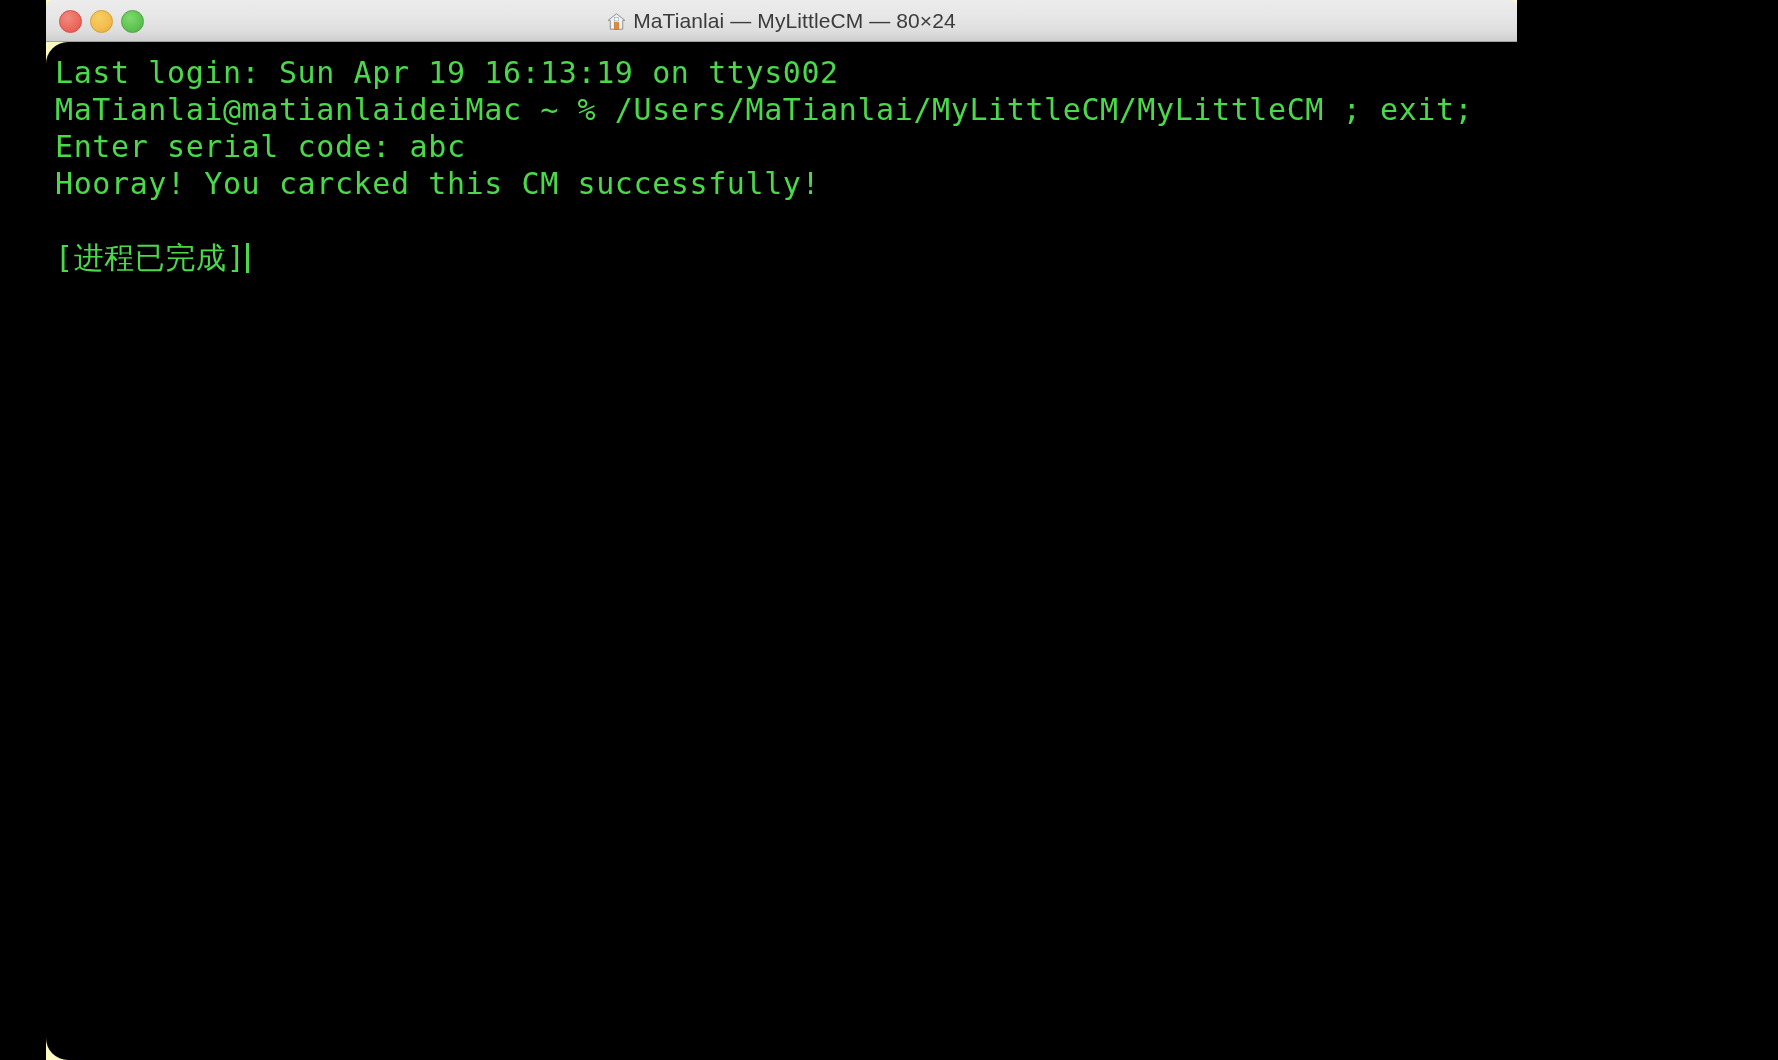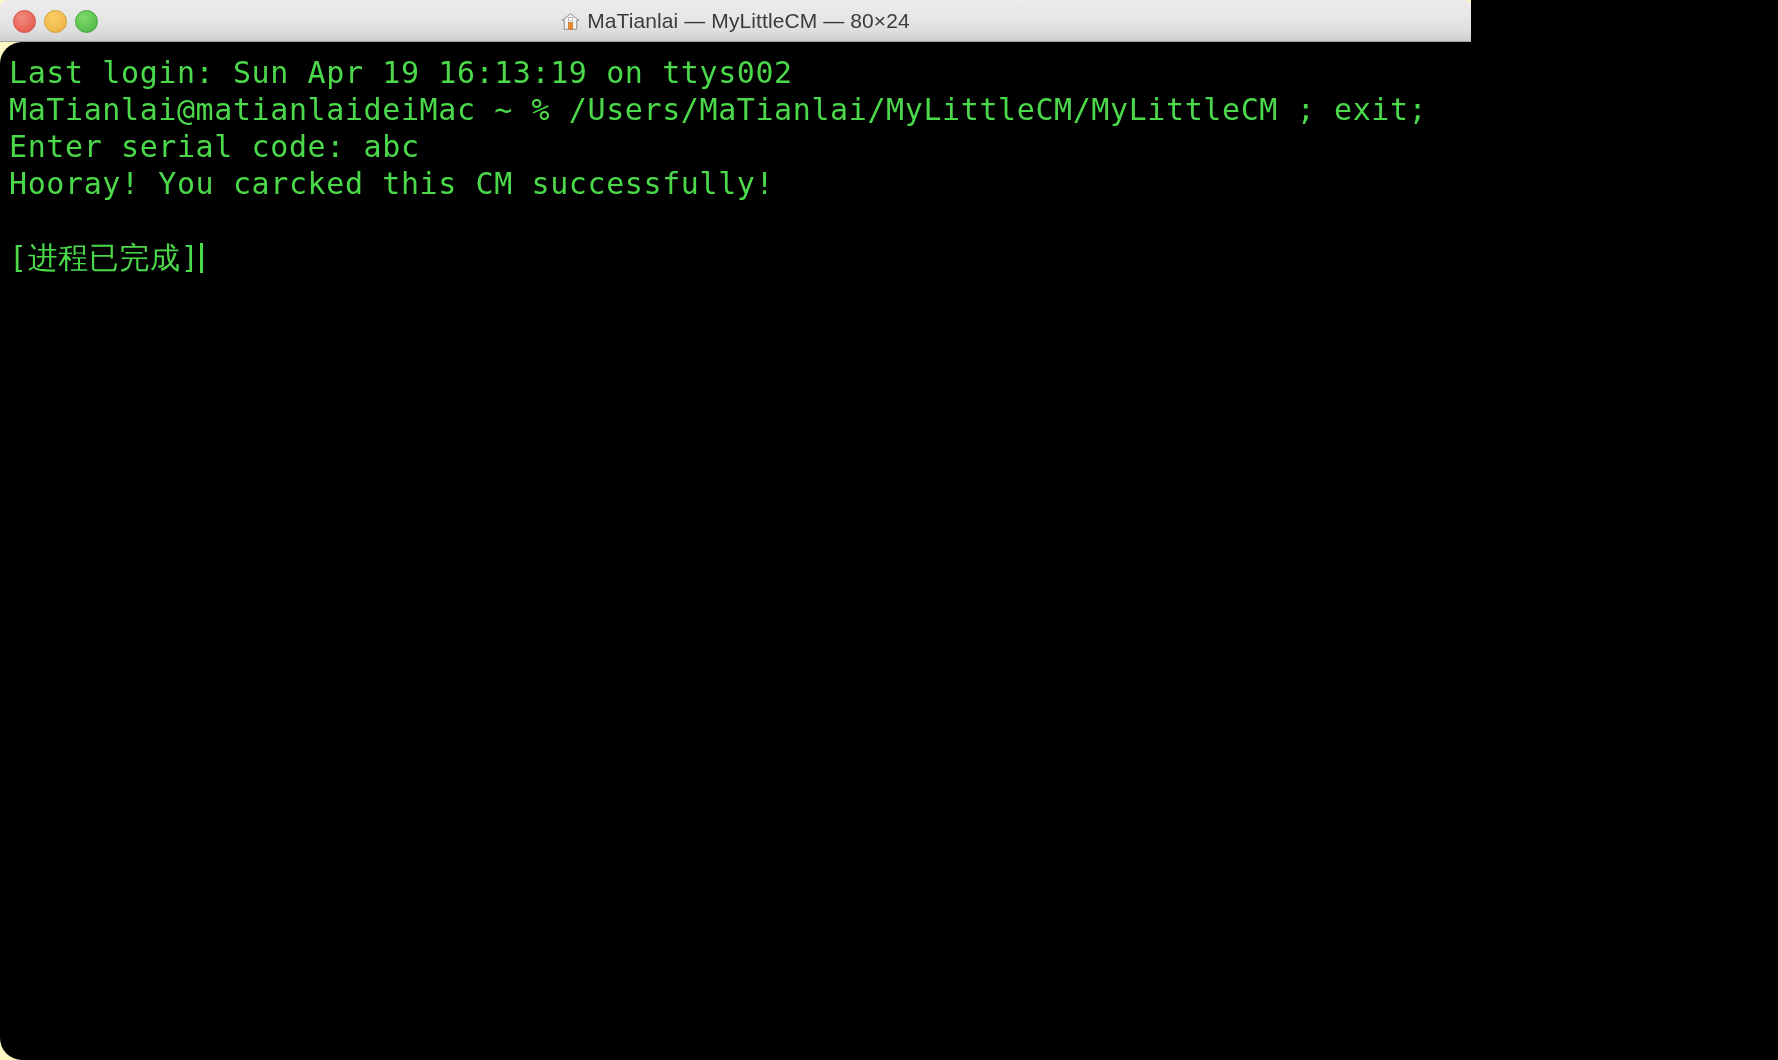--- a/index.html
+++ b/index.html
@@ -13,20 +13,21 @@
     overflow: hidden;
     font-family: "DejaVu Sans Mono", monospace;
   }
 
   #window {
     position: relative;
     width: 1471px;
     height: 1060px;
     background: #fef9c3;
     overflow: hidden;
+    margin-left: 46px;
   }
 
   
   #titlebar {
     position: relative;
     height: 42px;
     width: 100%;
     box-sizing: border-box;
     background: linear-gradient(to bottom, #ececec 0%, #e6e6e6 45%, #dedede 75%, #cfcfcf 100%);
     border-top-left-radius: 7px;

